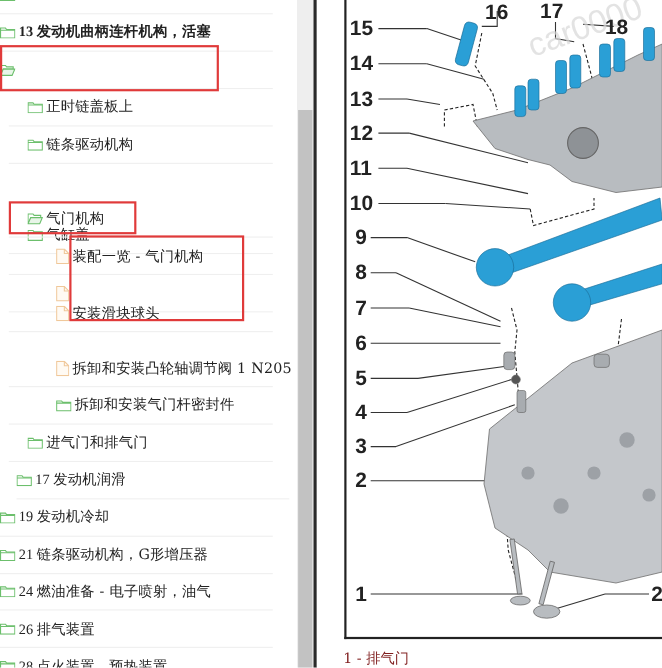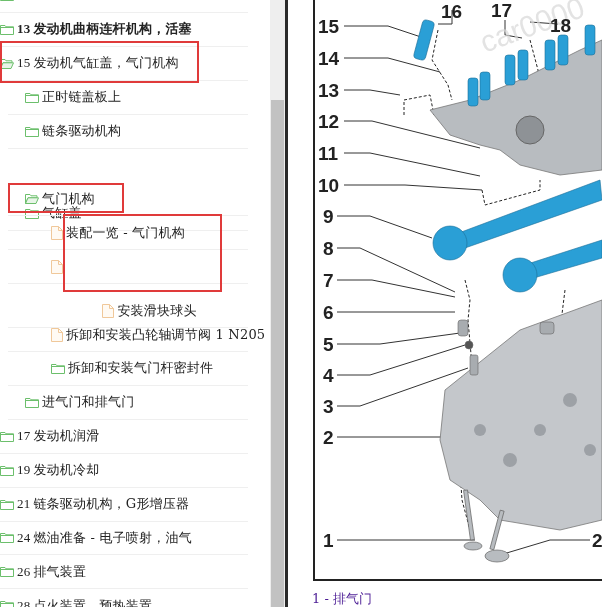--- a/index.html
+++ b/index.html
@@ -35,21 +35,21 @@
   }
   .frame {
     position:absolute; left:25px; top:-4px; width:320px; height:585px;
     border-left:2px solid #222; border-bottom:2px solid #222; box-sizing:border-box;
   }
   .callout {
     position:absolute; font-family:"Liberation Sans","DejaVu Sans",sans-serif;
     font-weight:bold; font-size:19px; color:#222; line-height:1;
   }
   .caption {
-    position:absolute; left:24px; top:590px; font-size:13px; color:#4c1d95;
+    position:absolute; left:24px; top:590px; font-size:13px; color:#7f1d1d;
     font-family:"DejaVu Serif","Liberation Serif",serif;
   }
   .hl {
     position:absolute; border:2px solid #e03a3a; box-sizing:border-box; pointer-events:none;
   }
   .watermark {
     position:absolute; font-family:"Liberation Sans",sans-serif; font-size:30px; color:#d8d8d8;
     transform:rotate(-20deg); opacity:0.7;
   }
 </style>
@@ -75,21 +75,20 @@
       </span>
       <span class="lbl"><span class="num">13</span><span>发动机曲柄连杆机构，活塞</span></span>
     </div>
     <div class="row" style="top: 46.8px; left: 0px; width: 248px;">
       <span style="display: inline-flex;">
         <svg viewBox="0 0 14 11" class="ico">
           <path d="M0.5 1.5 h4.5 l1 1.3 h6 v2 h-9 l-2.5 5.7 z" fill="#fff" stroke="#6cbf6c"></path>
           <path d="M3 4.8 h10.5 l-2.5 5.7 h-10.5 z" fill="#e8f5e8" stroke="#6cbf6c"></path>
         </svg>
       </span>
-      <span class="lbl"><span class="num">15</span><span>发动机气缸盖，气门机构</span></span>
     </div>
     <div class="row" style="top: 114.6px; padding-left: 17px; left: 8px; width: 240px;">
       <span style="display: inline-flex;">
         <svg viewBox="0 0 14 11" class="ico">
           <path d="M0.5 1.5 h4.5 l1 1.3 h7.5 v7.7 h-13 z" fill="#fff" stroke="#6cbf6c"></path>
           <line x1="0.5" y1="3.5" x2="13.5" y2="3.5" stroke="#6cbf6c"></line>
         </svg>
       </span>
       <span class="lbl"><span>链条驱动机构</span></span>
     </div>
@@ -130,21 +129,21 @@
       <span class="lbl"><span>气门机构</span></span>
     </div>
     <div class="row" style="top: 250.2px; padding-left: 43px; left: 8px; width: 240px;">
       <span style="display: inline-flex;">
         <svg viewBox="0 0 12 14" class="ico" style="width:12px;height:14px">
           <path d="M0.5 0.5 h7 l4 4 v9 h-11 z" fill="#fffaf3" stroke="#f0c89a"></path>
           <path d="M7.5 0.5 v4 h4" fill="none" stroke="#f0c89a"></path>
         </svg>
       </span>
     </div>
-    <div class="row" style="top: 294px; padding-left: 43px; left: 8px; width: 240px; justify-content: center;">
+    <div class="row" style="top: 268px; padding-left: 43px; left: 8px; width: 240px;">
       <span style="display: inline-flex;">
         <svg viewBox="0 0 12 14" class="ico" style="width:12px;height:14px">
           <path d="M0.5 0.5 h7 l4 4 v9 h-11 z" fill="#fffaf3" stroke="#f0c89a"></path>
           <path d="M7.5 0.5 v4 h4" fill="none" stroke="#f0c89a"></path>
         </svg>
       </span>
       <span class="lbl"><span>安装滑块球头</span></span>
     </div>
     <div class="row" style="top: 318px; padding-left: 43px; left: 8px; width: 240px;">
       <span style="display: inline-flex;">
@@ -166,21 +165,21 @@
     </div>
     <div class="row" style="top: 385.8px; padding-left: 17px; left: 8px; width: 240px;">
       <span style="display: inline-flex;">
         <svg viewBox="0 0 14 11" class="ico">
           <path d="M0.5 1.5 h4.5 l1 1.3 h7.5 v7.7 h-13 z" fill="#fff" stroke="#6cbf6c"></path>
           <line x1="0.5" y1="3.5" x2="13.5" y2="3.5" stroke="#6cbf6c"></line>
         </svg>
       </span>
       <span class="lbl"><span>进气门和排气门</span></span>
     </div>
-    <div class="row" style="top: 419.7px; left: 0px; width: 248px;">
+    <div class="row" style="top: 419.7px; left: 15px; width: 248px;">
       <span style="display: inline-flex;">
         <svg viewBox="0 0 14 11" class="ico">
           <path d="M0.5 1.5 h4.5 l1 1.3 h7.5 v7.7 h-13 z" fill="#fff" stroke="#6cbf6c"></path>
           <line x1="0.5" y1="3.5" x2="13.5" y2="3.5" stroke="#6cbf6c"></line>
         </svg>
       </span>
       <span class="lbl"><span class="num">17</span><span>发动机润滑</span></span>
     </div>
     <div class="row" style="top: 453.6px; left: 0px; width: 248px;">
       <span style="display: inline-flex;">

